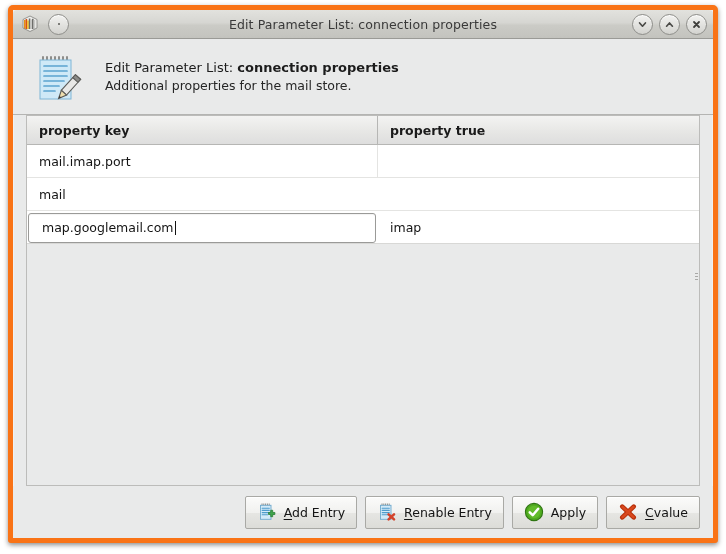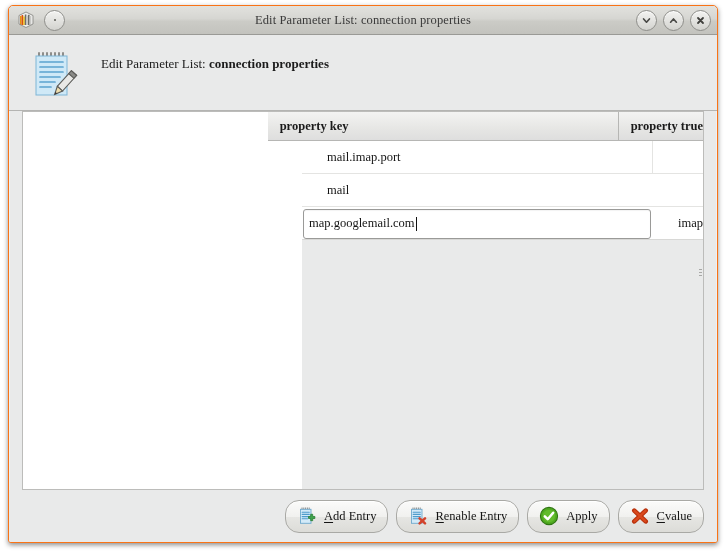--- a/index.html
+++ b/index.html
@@ -15,29 +15,28 @@
     -webkit-font-smoothing: antialiased;
   }
 
   
   .window {
     position: absolute;
     left: 8px;
     top: 5px;
     width: 710px;
     height: 538px;
-    border: 1px solid #f97316;
+    border: 5px solid #f97316;
     border-radius: 5px 5px 3px 3px;
     background: #e9eaea;
     box-sizing: border-box;
     box-shadow: 0 2px 5px rgba(0,0,0,0.45), 0 0 0 1px rgba(255,255,255,0.35) inset;
     overflow: hidden;
     display: flex;
     flex-direction: column;
-    font-family: Liberation Serif, serif;
   }
 
   
   .titlebar {
     position: relative;
     height: 29px;
     flex: 0 0 29px;
     background: linear-gradient(to bottom, #e2e2de 0%, #d6d6d2 45%, #cbcbc6 55%, #c3c3be 100%);
     border-bottom: 1px solid #9a9a96;
     border-radius: 4px 4px 0 0;
@@ -126,21 +125,20 @@
   .table-wrap {
     flex: 1 1 auto;
     margin: 0 13px;
     background: #ffffff;
     border: 1px solid #bcbcba;
     border-top: 1px solid #bcbcba;
     display: flex;
     flex-direction: column;
     position: relative;
     overflow: hidden;
-    align-items: flex-end;
   }
   .thead {
     display: flex;
     height: 28px;
     flex: 0 0 28px;
     background: linear-gradient(to bottom, #f3f3f2 0%, #e6e6e4 60%, #dedede 100%);
     border-bottom: 1px solid #b6b6b4;
   }
   .th {
     font-size: 12.5px;
@@ -169,21 +167,21 @@
     height: 32px;
     flex: 0 0 32px;
     background: #ffffff;
     border-bottom: 1px solid #e4e4e2;
   }
   .td {
     font-size: 12.5px;
     color: #141414;
     display: flex;
     align-items: center;
-    padding-left: 25px;
+    padding-left: 12px;
     box-sizing: border-box;
     overflow: hidden;
     white-space: nowrap;
   }
   .td.col-key {
     width: 351px;
     flex: 0 0 351px;
     border-right: 1px solid #e4e4e2;
   }
   .td.col-val { flex: 1 1 auto; }
@@ -196,21 +194,21 @@
   .cell-editor {
     width: 348px;
     height: 30px;
     margin: 1px 0 0 1px;
     box-sizing: border-box;
     background: #ffffff;
     border: 1px solid #9a9a98;
     border-radius: 3px;
     display: flex;
     align-items: center;
-    padding-left: 5px;
+    padding-left: 13px;
     font-size: 12.5px;
     color: #141414;
     box-shadow: 0 1px 1px rgba(0,0,0,0.05) inset;
   }
   .caret {
     display: inline-block;
     width: 1px;
     height: 14px;
     background: #111;
     margin-left: 1px;
@@ -237,21 +235,21 @@
     align-items: center;
     justify-content: flex-end;
     padding-right: 13px;
     gap: 8px;
     box-sizing: border-box;
   }
   .btn {
     height: 33px;
     background: linear-gradient(to bottom, #fbfbfa 0%, #f1f1ef 50%, #e6e6e3 51%, #dcdcd8 100%);
     border: 1px solid #a9a9a5;
-    border-radius: 14px;
+    border-radius: 2px;
     display: flex;
     align-items: center;
     gap: 7px;
     padding: 0 11px;
     font-size: 12.5px;
     color: #141414;
     box-sizing: border-box;
     box-shadow: 0 1px 0 rgba(255,255,255,0.9) inset;
     cursor: default;
   }
@@ -332,20 +330,21 @@
         <g transform="rotate(42 36 38)">
           <rect x="32" y="21" width="7" height="21" fill="#e8e8e6" stroke="#5c5c59" stroke-width="1.1"></rect>
           <rect x="32" y="21" width="7" height="4" fill="#8b8b88" stroke="#5c5c59" stroke-width="1.1"></rect>
           <polygon points="32,42 39,42 35.5,50" fill="#f0dfae" stroke="#5c5c59" stroke-width="1.1"></polygon>
           <polygon points="34.2,47.5 36.8,47.5 35.5,50" fill="#3a3a38"></polygon>
         </g>
       </svg>
     </span>
     <div class="header-text">
       <div class="header-title"><span>Edit Parameter List: </span><b>connection properties</b></div>
+      <div class="header-sub">Additional properties for the mail store.</div>
     </div>
   </div>
 
   <div class="table-wrap">
 
     <div class="thead">
       <div class="th col-key">property key</div>
       <div class="th col-val">property true</div>
     </div>
 

